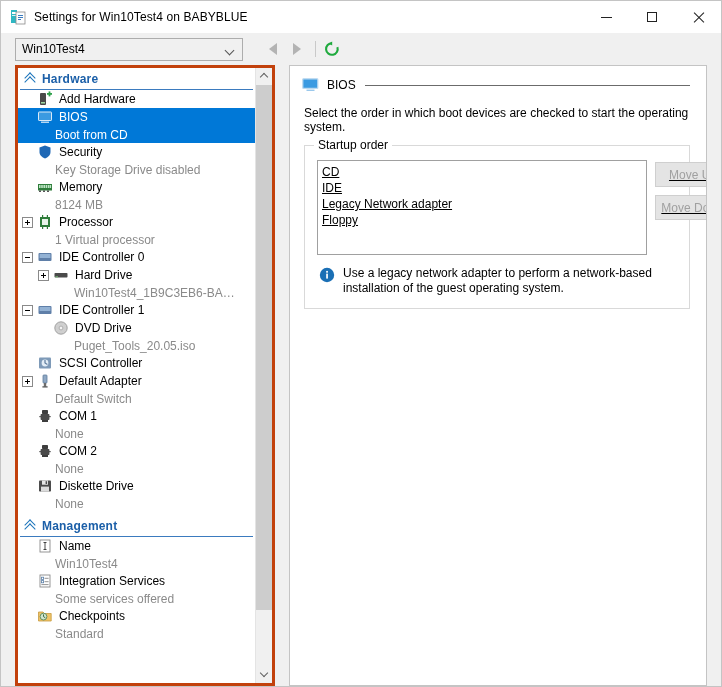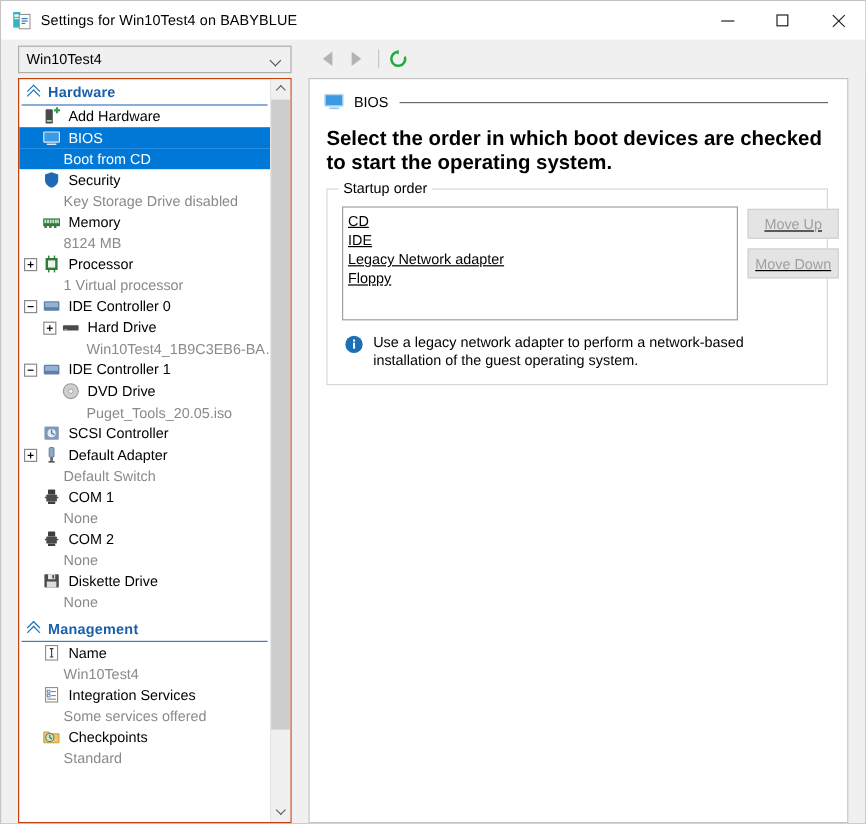--- a/index.html
+++ b/index.html
@@ -75,22 +75,22 @@
   .nav-sep { width: 1px; height: 16px; background: #c9c9c9; margin: 0 6px; }
   .refresh { width: 20px; height: 20px; display:flex; align-items:center; justify-content:center; }
 
   
   .content {
     flex: 1; display: flex; padding: 0 14px 0 14px; gap: 0;
     min-height: 0;
   }
   
   .tree-wrap {
-    width: 228px; flex: none; background: #fff;
-    border: 1px solid #c2410c; position: relative; overflow: hidden;
+    width: 260px; flex: none; background: #fff;
+    border: 3px solid #c2410c; position: relative; overflow: hidden;
     display: flex;
   }
   .tree {
     flex: 1; overflow: hidden; position: relative;
   }
   .scroll {
     width: 17px; flex: none; background: #f0f0f0;
     border-left: 1px solid #e4e4e4; position: relative;
   }
   .scroll-arrow {
@@ -160,21 +160,21 @@
   .pane {
     flex: 1; margin-left: 14px; background: #fff;
     border: 1px solid #c4c4c4; position: relative; overflow: hidden;
   }
   .pane-head {
     display: flex; align-items: center; padding: 12px 16px 0 12px;
   }
   .pane-head-ico { width: 17px; height: 14px; flex: none; margin-right: 8px; }
   .pane-head-txt { font-size: 12px; color: #000; margin-right: 9px; }
   .pane-head-line { flex: 1; height: 1px; background: #6b6b6b; }
-  .pane-desc { font-size: 17px; color: #000; padding: 14px 16px 0 14px; font-weight: bold; }
+  .pane-desc { font-size: 12px; color: #000; padding: 14px 16px 0 14px; }
 
   .gbox {
     margin: 11px 16px 0 14px; border: 1px solid #d9d9d9;
     position: relative; padding: 14px 12px 12px 12px;
   }
   .gbox-title {
     position: absolute; top: -8px; left: 9px; background: #fff;
     padding: 0 4px; font-size: 12px; color: #000;
   }
   .gbox-inner { display: flex; text-decoration: underline; }

